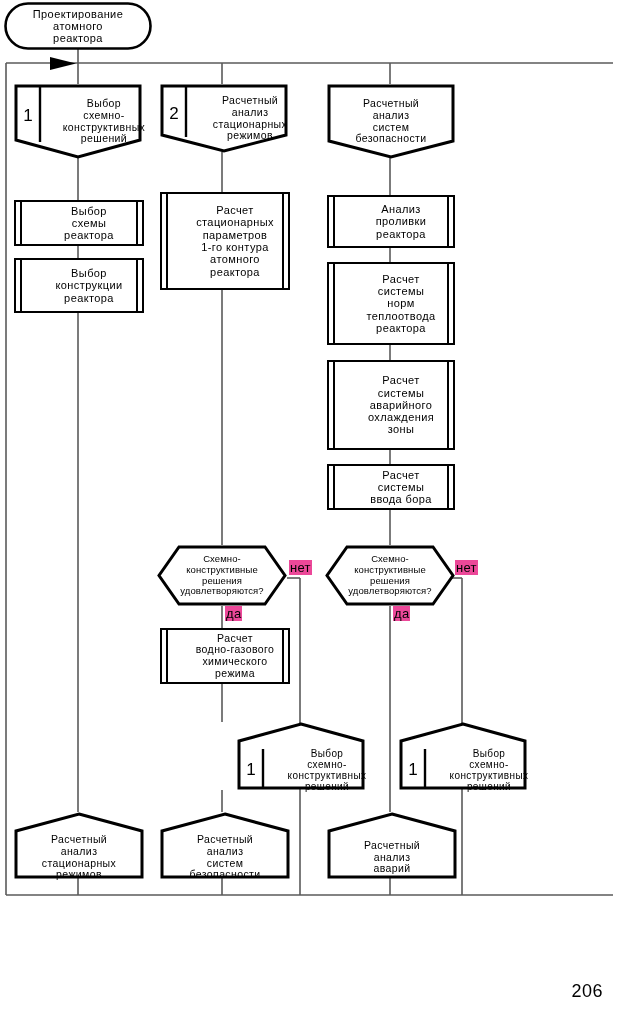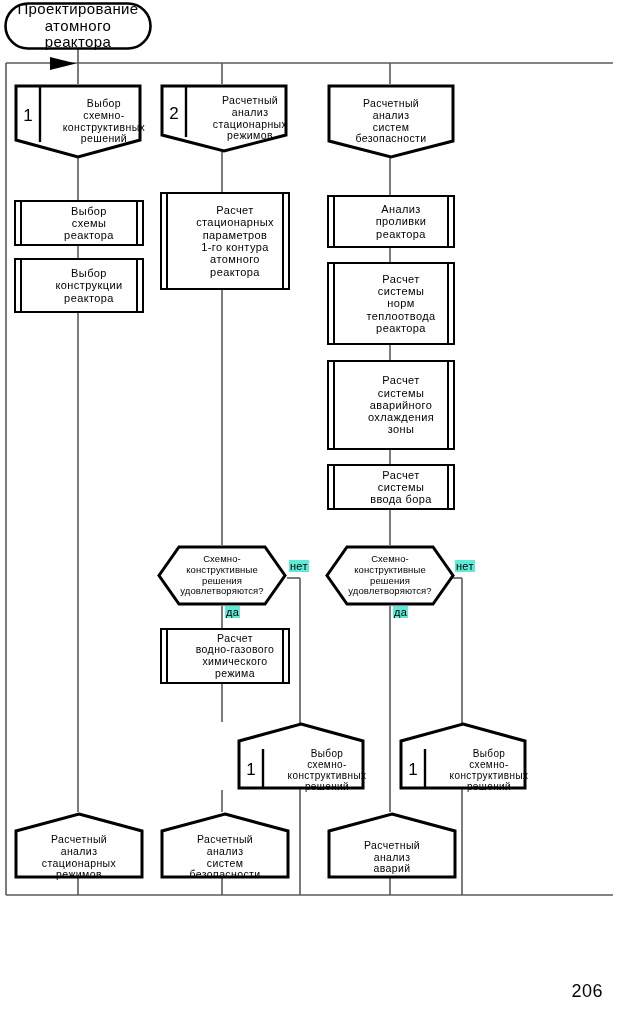--- a/index.html
+++ b/index.html
@@ -75,24 +75,24 @@
     bottom: 0;
     width: 2px;
     background: #000;
   }
   .proc::before { left: 4px; }
   .proc::after  { right: 4px; }
   .proc .txt { padding: 0 10px; }
 
   .term-label {
     position: absolute;
-    font-size: 11px;
+    font-size: 13px;
     letter-spacing: 0.3px;
     z-index: 4;
-    background: #5eead4;
+    background: #ec4899;
     padding: 0 1px;
   }
   #page-number {
     position: absolute;
     right: 17px;
     bottom: 22px;
     font-size: 18px;
     letter-spacing: 0.5px;
   }
 </style>
@@ -146,21 +146,21 @@
       <line x1="78" y1="48" x2="78" y2="63"></line>
     </g>
 
     <polygon points="50,57 76,63.5 50,70" fill="#000000"></polygon>
   </svg>
 
   <div class="node" style="left:4px; top:2px; width:148px; height:48px;">
     <svg class="shape" viewBox="0 0 148 48" preserveAspectRatio="none">
       <rect x="1.5" y="1.5" width="145" height="45" rx="22.5" ry="22.5" fill="#ffffff" stroke="#000000" stroke-width="2.6"></rect>
     </svg>
-    <div class="txt" style="font-size:15px;">Проектирование
+    <div class="txt" style="font-size:11px;">Проектирование
 атомного
 реактора</div>
   </div>
 
   <div class="node" style="left:14px; top:84px; width:128px; height:75px;">
     <svg class="shape" viewBox="0 0 128 75" preserveAspectRatio="none">
       <polygon points="2,2 126,2 126,56 64,73 2,56" fill="#ffffff" stroke="#000000" stroke-width="3"></polygon>
       <line x1="26" y1="2" x2="26" y2="58" stroke="#000000" stroke-width="2.4"></line>
     </svg>
     <div class="tag" style="left:2px; top:8px; width:24px; height:46px;">1</div>

